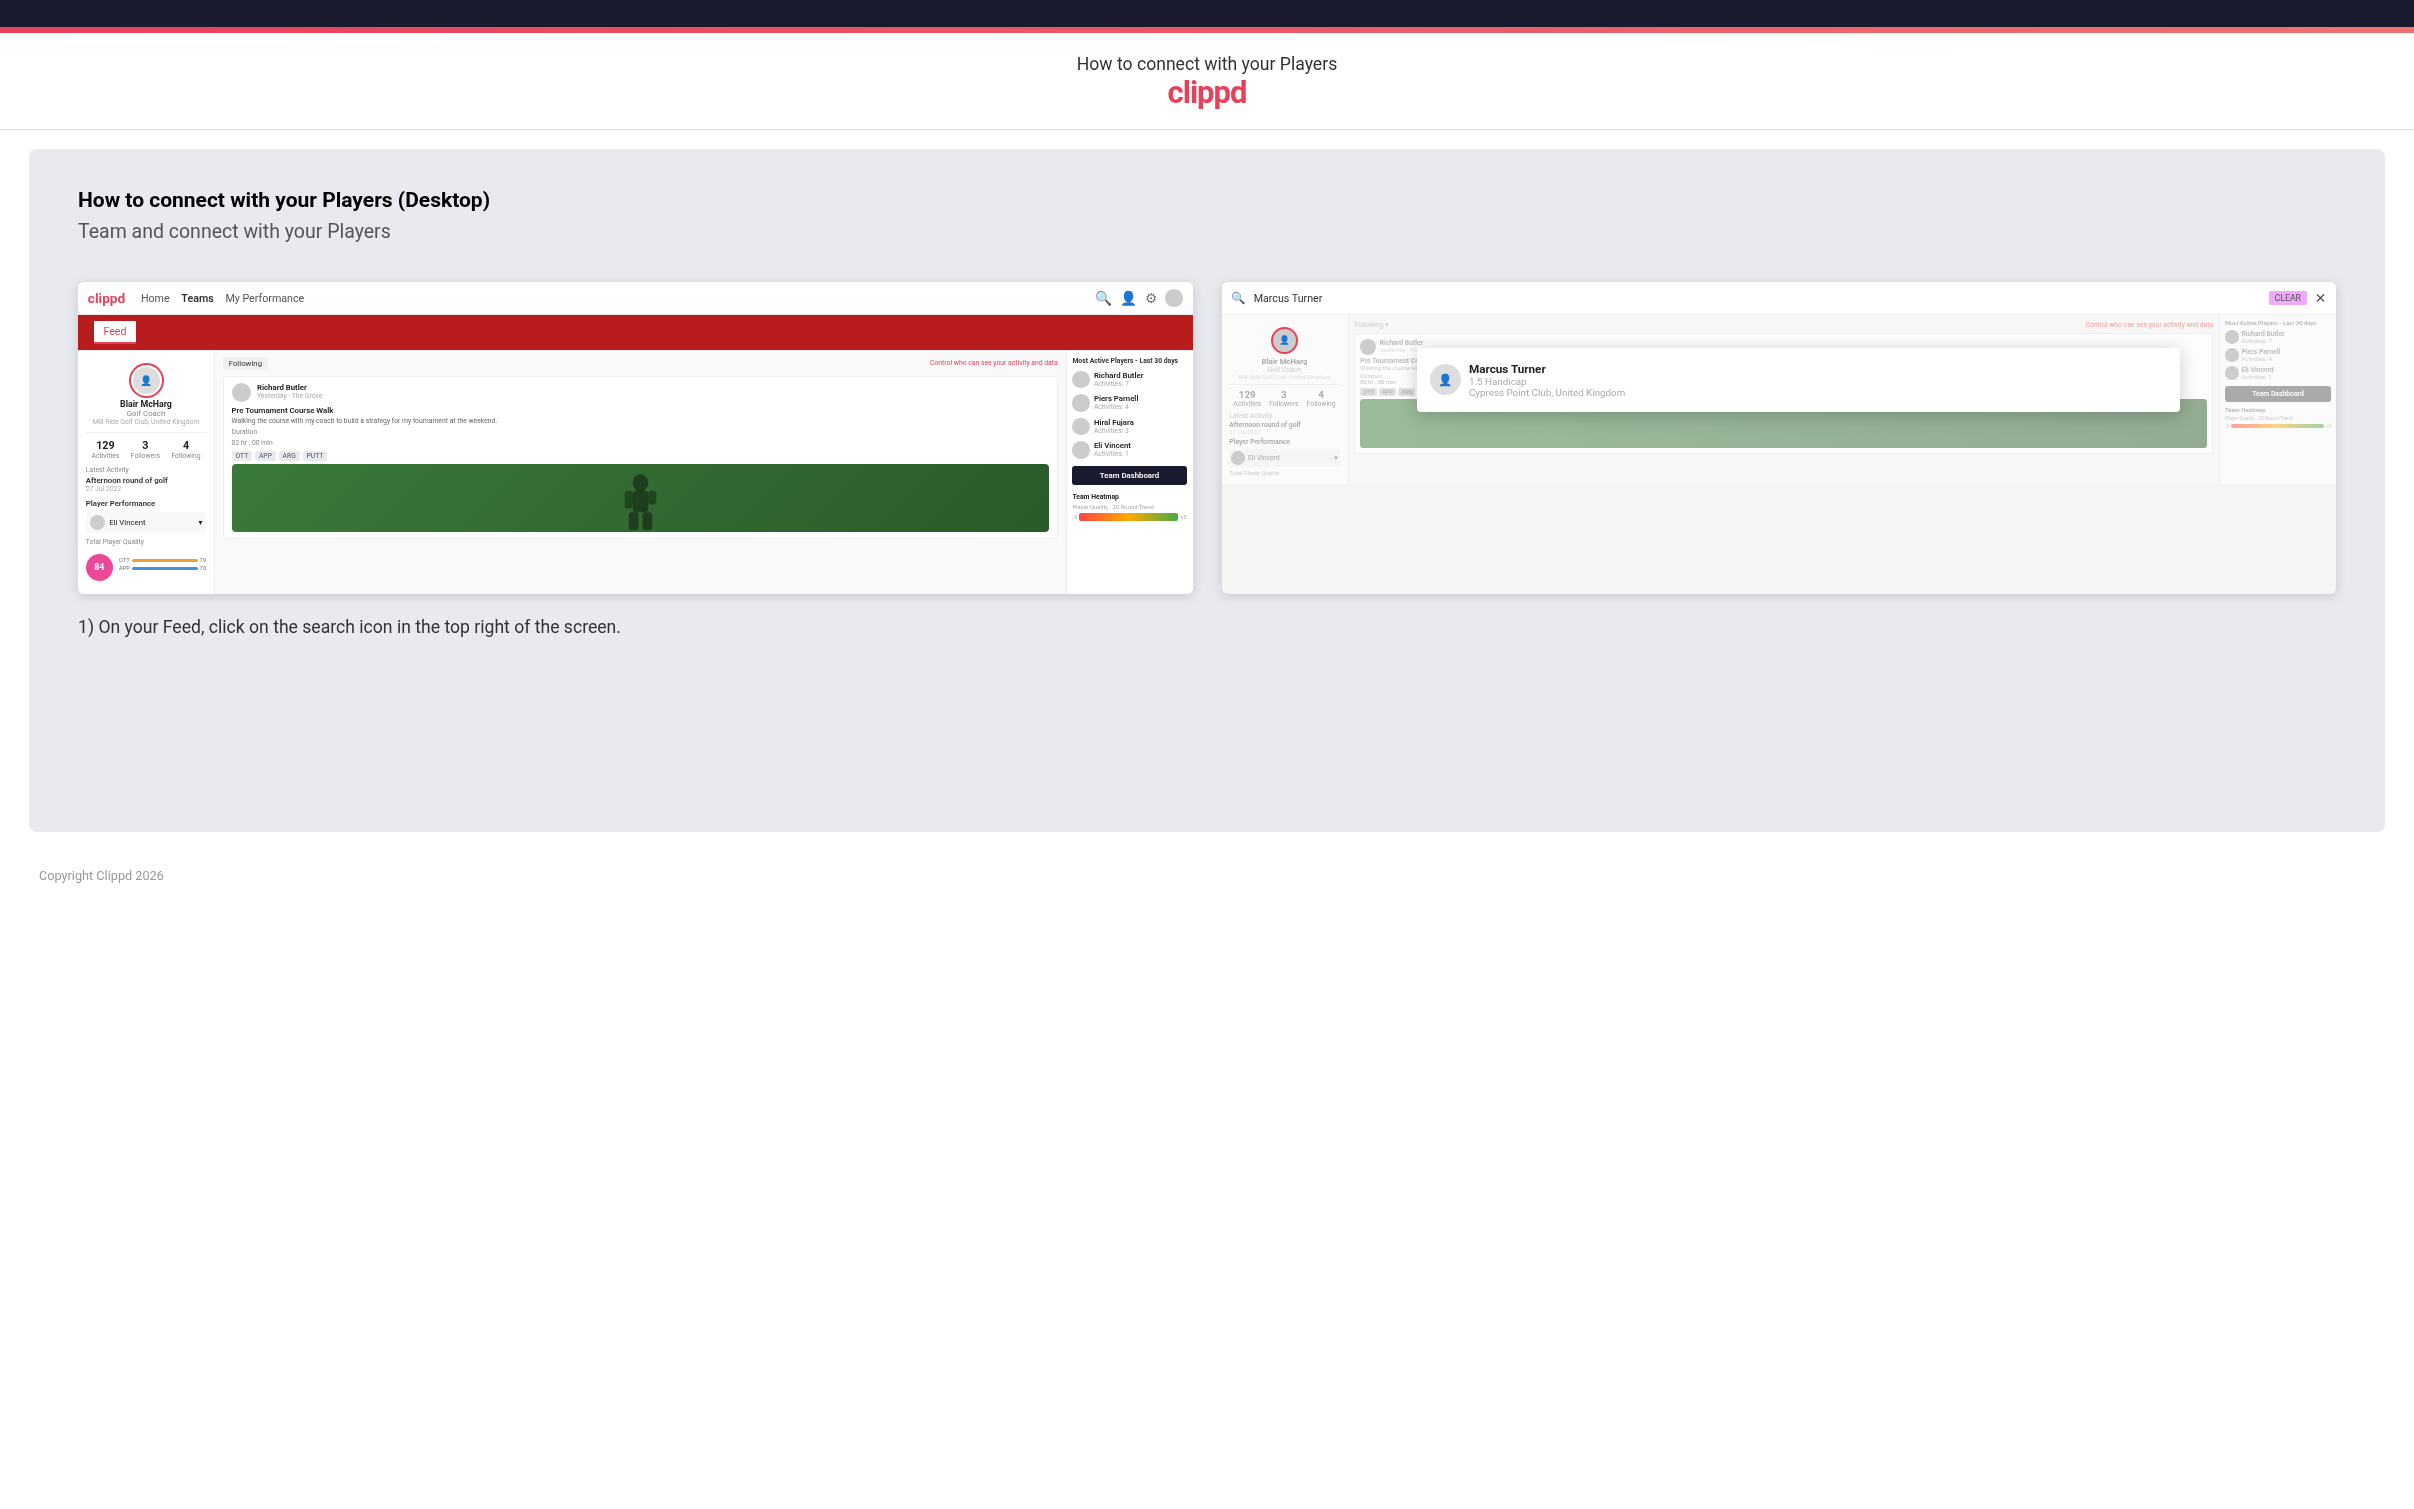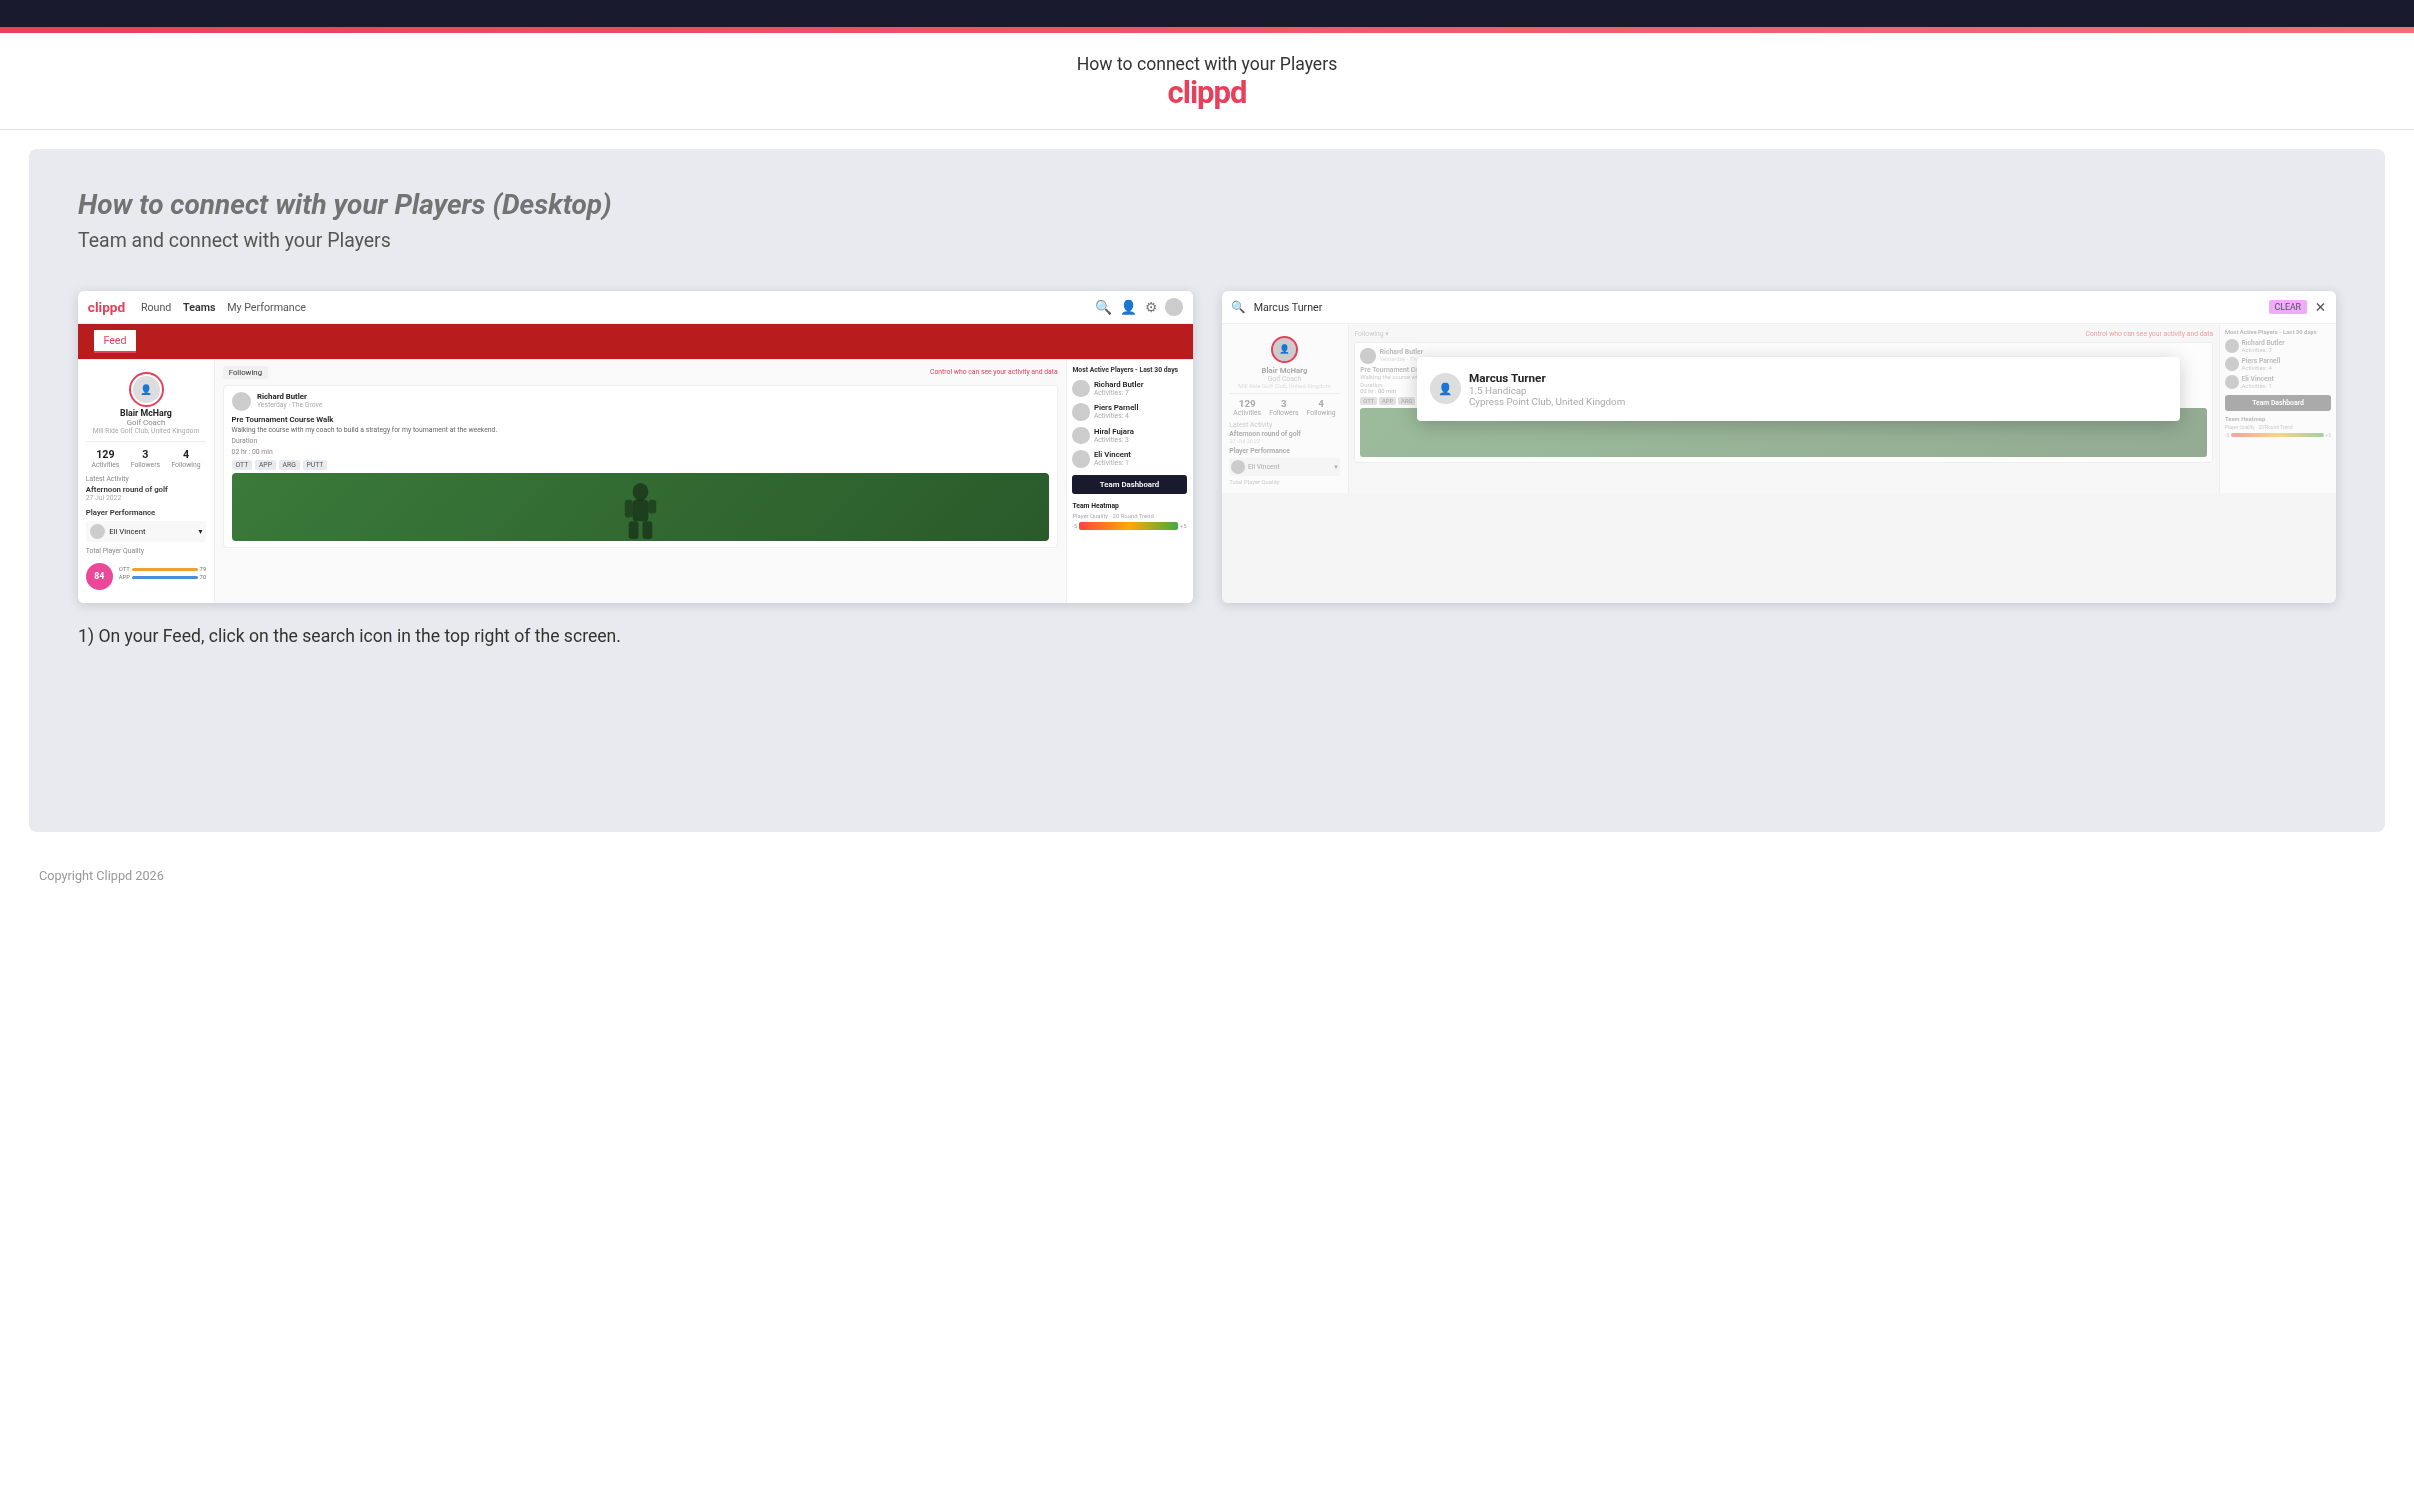--- a/index.html
+++ b/index.html
@@ -46,25 +46,24 @@
     
     .main-content {
       background: #e8eaf0;
       margin: 19.5px 29px;
       border-radius: 7.8px;
       padding: 39px 49px 59px 49px;
       min-height: 683px;
     }
 
     .intro-title {
-      font-size: 28px;
-      font-weight: 700;
-      color: #737373;
+      font-size: 21px;
+      font-weight: 700;
+      color: #000000;
       margin-bottom: 7.8px;
-      font-style: italic;
     }
     .intro-subtitle {
       font-size: 19.5px;
       color: #555;
       font-weight: 400;
       margin-bottom: 39px;
     }
 
     
     .screenshots-row {
@@ -480,21 +479,21 @@
   <div class="intro-subtitle">Team and connect with your Players</div>
 
   <div class="screenshots-row">
 
     <div class="screenshot-col">
       <div class="screenshot-frame">
 
         <div class="app-nav">
           <span class="app-logo-small">clippd</span>
           <div class="nav-items">
-            <span>Round</span>
+            <span>Home</span>
             <span style="font-weight:600; color:#333;">Teams</span>
             <span>My Performance</span>
           </div>
           <div class="nav-right">
             <span>🔍</span>
             <span>👤</span>
             <span>⚙</span>
             <span style="width:17.6px;height:17.6px;border-radius:50%;background:#ccc;display:inline-block;"></span>
           </div>
         </div>

